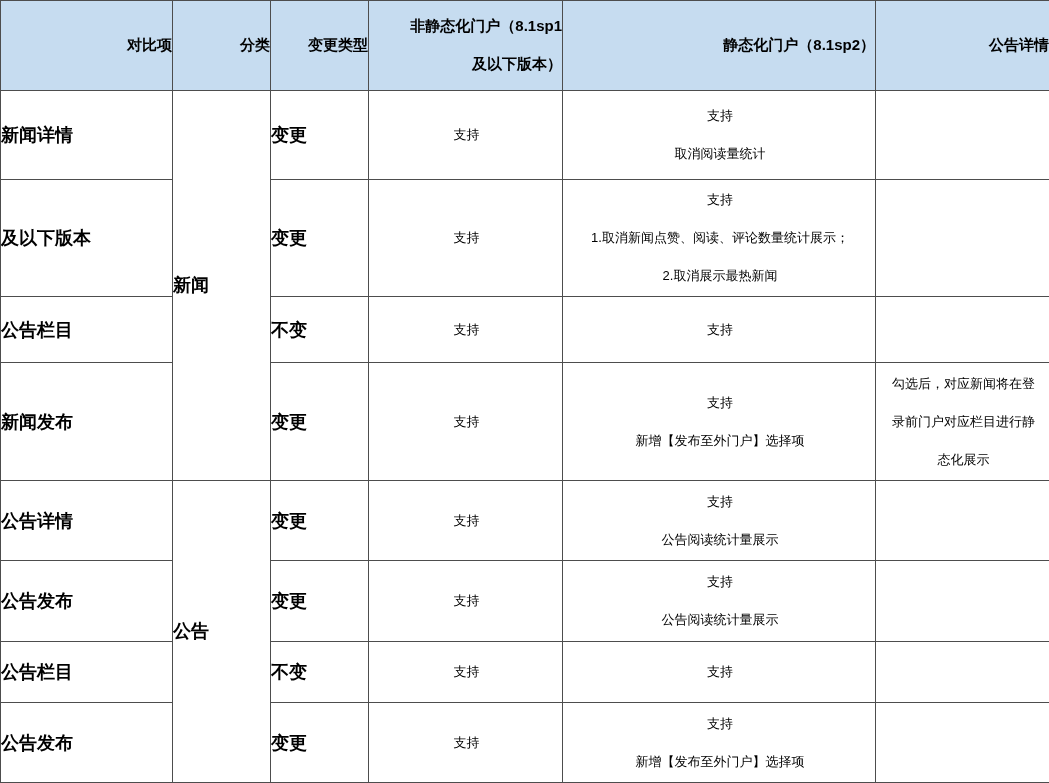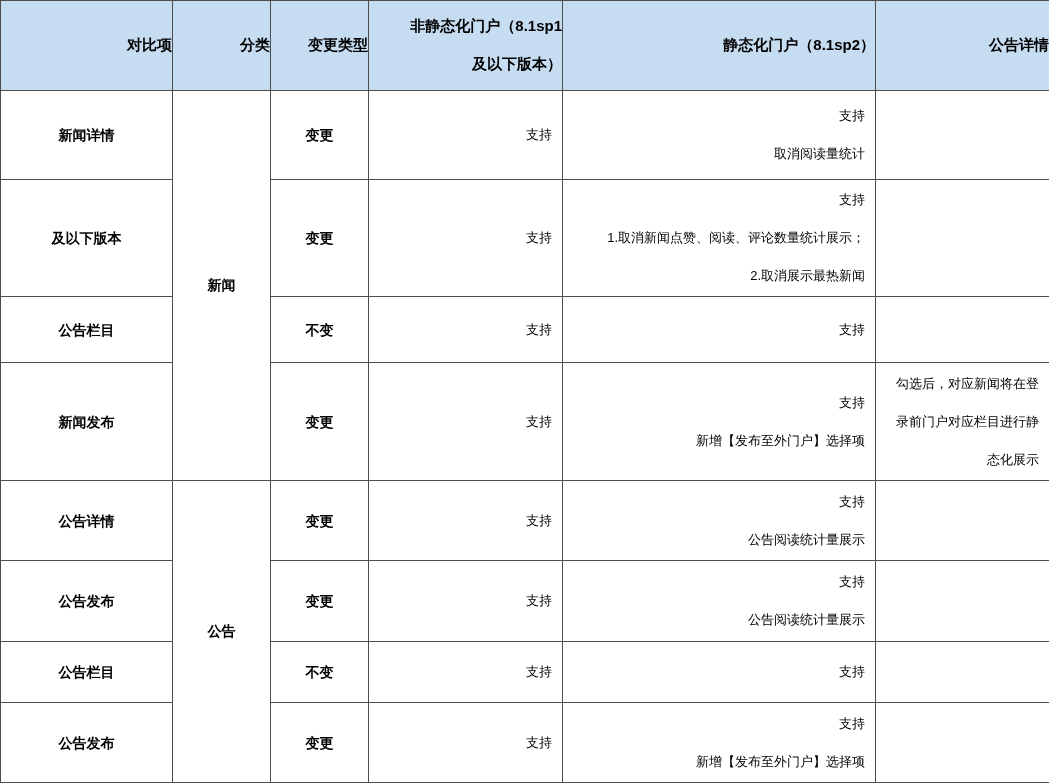--- a/index.html
+++ b/index.html
@@ -29,30 +29,30 @@
   
   table.cmp th {
     background: #c6dcf0;
     font-size: 15px;
     font-weight: bold;
     text-align: right;
     line-height: 38px;
   }
   
   td.c-item, td.c-cat, td.c-type {
-    font-size: 14px;
+    font-size: 18px;
     font-weight: bold;
-    text-align: center;
+    text-align: left;
     line-height: 20px;
   }
   
   td.c-text {
     font-size: 13px;
     font-weight: normal;
-    text-align: right;
+    text-align: center;
     line-height: 38px;
     padding: 0 10px 0 12px;
   }
 </style>
 </head>
 <body>
 
 <div class="page">
   <table class="cmp">
     <colgroup>

